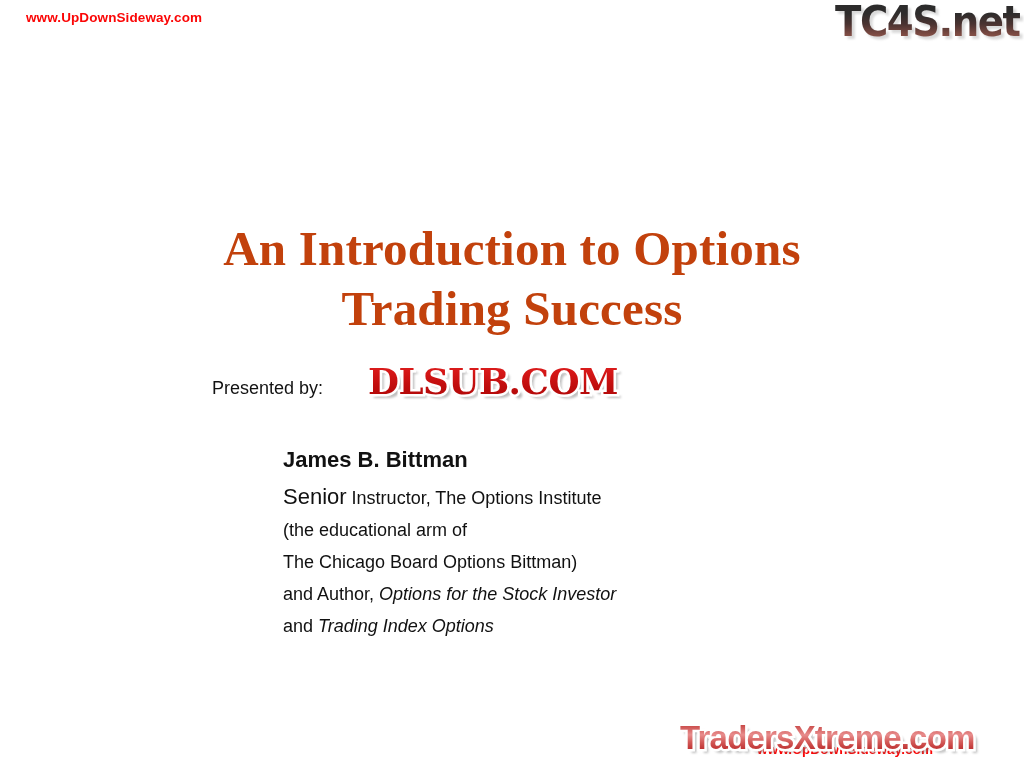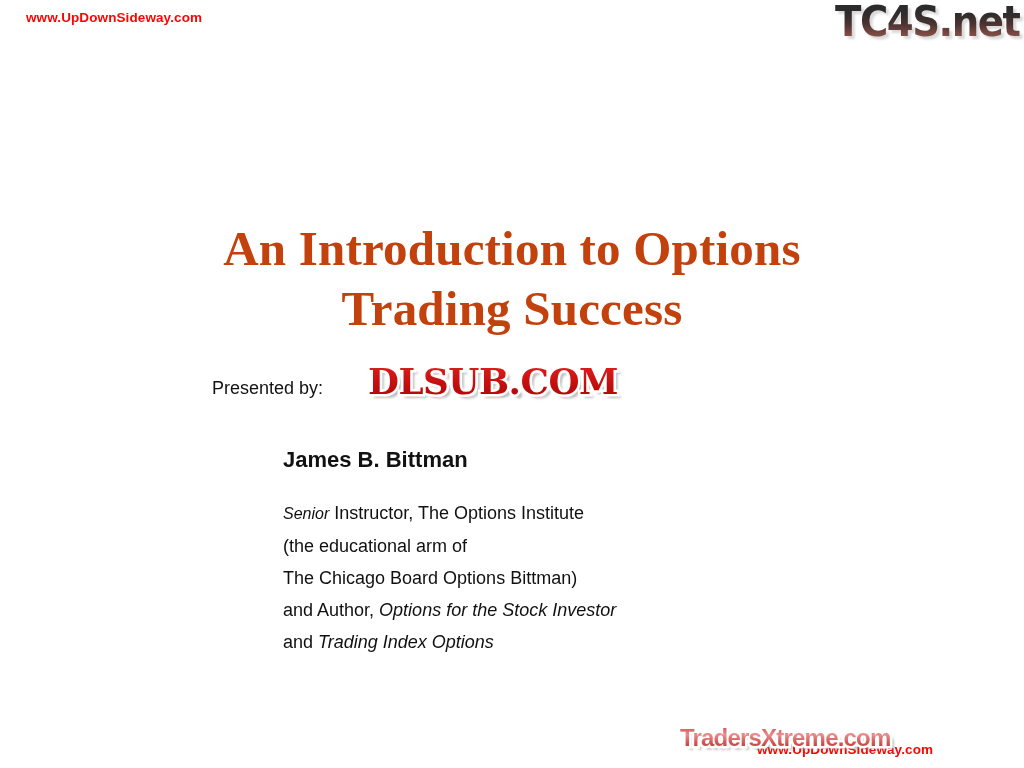--- a/index.html
+++ b/index.html
@@ -161,33 +161,32 @@
     position: absolute;
     left: 283px;
     top: 444px;
     font-family: "Liberation Sans", sans-serif;
     color: #111111;
   }
   .bio-name {
     font-size: 22px;
     font-weight: 700;
     line-height: 31px;
-    margin-bottom: 22px;
+    margin-bottom: 6px;
     white-space: nowrap;
   }
   .bio-line {
     font-size: 18px;
     font-weight: 400;
     line-height: 32px;
     white-space: nowrap;
   }
   .bio-senior {
-    font-size: 16px;
+    font-size: 22px;
     font-weight: 400;
-    font-style: italic;
   }
   .bio-italic {
     font-style: italic;
     text-align: right;
   }
 
   
   .wm-bottom {
     position: absolute;
     left: 757px;
@@ -208,21 +207,21 @@
   }
   .logo-tx .tx-shadow,
   .logo-tx .tx-outline,
   .logo-tx .tx-fill {
     position: absolute;
     left: 0;
     top: 0;
     width: 344px;
     font-family: "Liberation Sans", "DejaVu Sans", sans-serif;
     font-weight: 700;
-    font-size: 24px;
+    font-size: 33px;
     line-height: 40px;
     letter-spacing: -0.8px;
     white-space: nowrap;
   }
   .logo-tx .tx-shadow {
     color: rgba(120,120,120,0.45);
     transform: translate(4px, 4px);
     filter: blur(1.2px);
   }
   .logo-tx .tx-outline {

